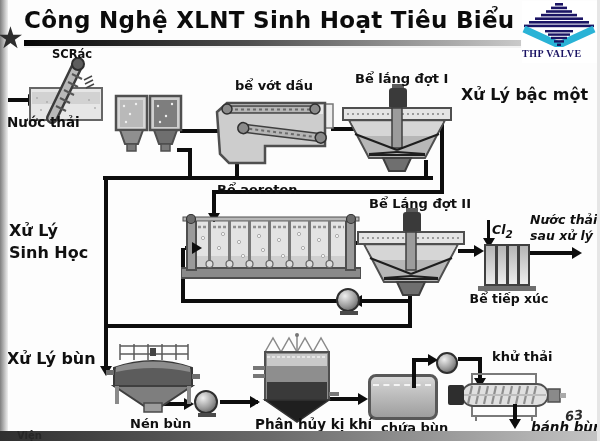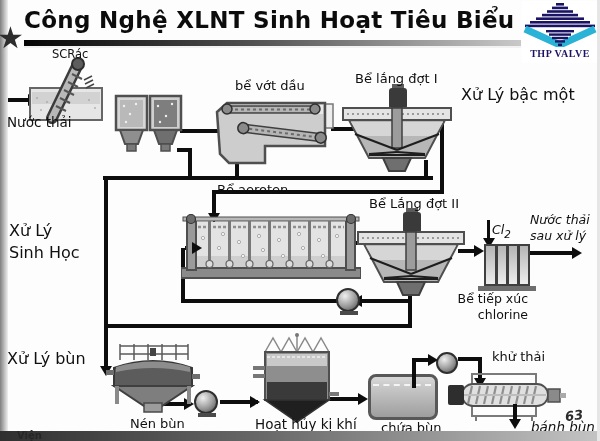--- a/index.html
+++ b/index.html
@@ -7,24 +7,24 @@
   #slide{position:relative;width:600px;height:441px;background:#fdfdfd;overflow:hidden;}
   
   .strip-left{position:absolute;left:0;top:0;width:8px;height:441px;background:linear-gradient(to right,#7f7f7f,#cfcfcf 70%,#efefef);z-index:5;}
   .strip-bottom{position:absolute;left:0;top:431px;width:600px;height:10px;background:linear-gradient(to right,#2f2f2f,#6a6a6a 45%,#c4c4c4);z-index:5;}
   .strip-right{position:absolute;left:597px;top:0;width:3px;height:441px;background:#e6e6e6;z-index:5;}
   
   .title{position:absolute;left:24px;top:7px;font-size:23px;font-weight:bold;color:#0c0c0c;letter-spacing:.3px;white-space:nowrap;z-index:4;}
   .star{position:absolute;left:-3px;top:20px;font-size:30px;color:#2d2d2d;z-index:6;}
   .rule{position:absolute;left:24px;top:40px;width:497px;height:6px;background:linear-gradient(to right,#050505,#4e4e4e 45%,#c9c9c9);border-bottom:2px solid #f2f2f2;z-index:3;}
   
-  .logo{position:absolute;left:522px;top:1px;width:76px;height:62px;background:#ffffff;z-index:4;text-align:center;}
+  .logo{position:absolute;left:522px;top:1px;width:76px;height:62px;background:#ffffff;z-index:4;text-align:left;}
   .logo-text{font-family:"Liberation Serif",serif;font-weight:bold;font-size:10px;color:#1b1464;letter-spacing:.5px;margin-top:-3px;}
   
-  .lbl{position:absolute;font-weight:normal;color:#101010;white-space:nowrap;z-index:4;}
+  .lbl{position:absolute;font-weight:bold;color:#101010;white-space:nowrap;z-index:4;}
   .s11{font-size:11.5px;} .s13{font-size:13px;} .s12{font-size:12.5px;} .s17{font-size:16px;}
   .it{font-style:italic;}
   
   .ln{position:absolute;background:#0d0d0d;z-index:1;}
   .lnhi{z-index:3;}
   .arR,.arL,.arD{position:absolute;width:0;height:0;z-index:1;}
   .arR{border-left:10px solid #0d0d0d;border-top:6px solid transparent;border-bottom:6px solid transparent;}
   .arL{border-right:10px solid #0d0d0d;border-top:6px solid transparent;border-bottom:6px solid transparent;}
   .arD{border-top:10px solid #0d0d0d;border-left:6px solid transparent;border-right:6px solid transparent;}
   .hi{z-index:3;}
@@ -380,34 +380,33 @@
   <div class="lbl s13" style="left:217px;top:182px">Bể aeroten</div>
   <div class="lbl s13" style="left:369px;top:196px">Bể Lắng đợt II</div>
 
   <div class="lbl s12 it" style="left:492px;top:222px"><span>Cl</span><sub>2</sub></div>
 
   <div class="lbl s12 it" style="left:530px;top:212px;line-height:1.3">
     <div>Nước thải</div>
     <div>sau xử lý</div>
   </div>
 
-  <div class="lbl s12" style="left:432px;top:291px;width:96px;text-align:right;line-height:1.3">
+  <div class="lbl s12" style="left:461px;top:291px;width:96px;text-align:center;line-height:1.3">
     <div>Bể tiếp xúc</div>
-    <div>chlorine</div>
   </div>
 
   <div class="lbl s17" style="left:9px;top:220px;line-height:1.35">
     <div>Xử Lý</div>
     <div>Sinh Học</div>
   </div>
 
   <div class="lbl s17" style="left:7px;top:349px">Xử Lý bùn</div>
 
   <div class="lbl s13" style="left:130px;top:416px">Nén bùn</div>
-  <div class="lbl" style="left:255px;top:416px;font-size:13.5px">Hoạt hủy kị khí</div>
+  <div class="lbl" style="left:255px;top:416px;font-size:13.5px">Phân hủy kị khí</div>
   <div class="lbl s13" style="left:381px;top:420px">chứa bùn</div>
   <div class="lbl s13" style="left:492px;top:349px">khử thải</div>
   <div class="lbl it" style="left:531px;top:419px;font-size:13.5px">bánh bùn</div>
 
   <div class="pgnum">63</div>
   <div class="corner-text">Viện</div>
 
 </div>
 
 </body></html>

